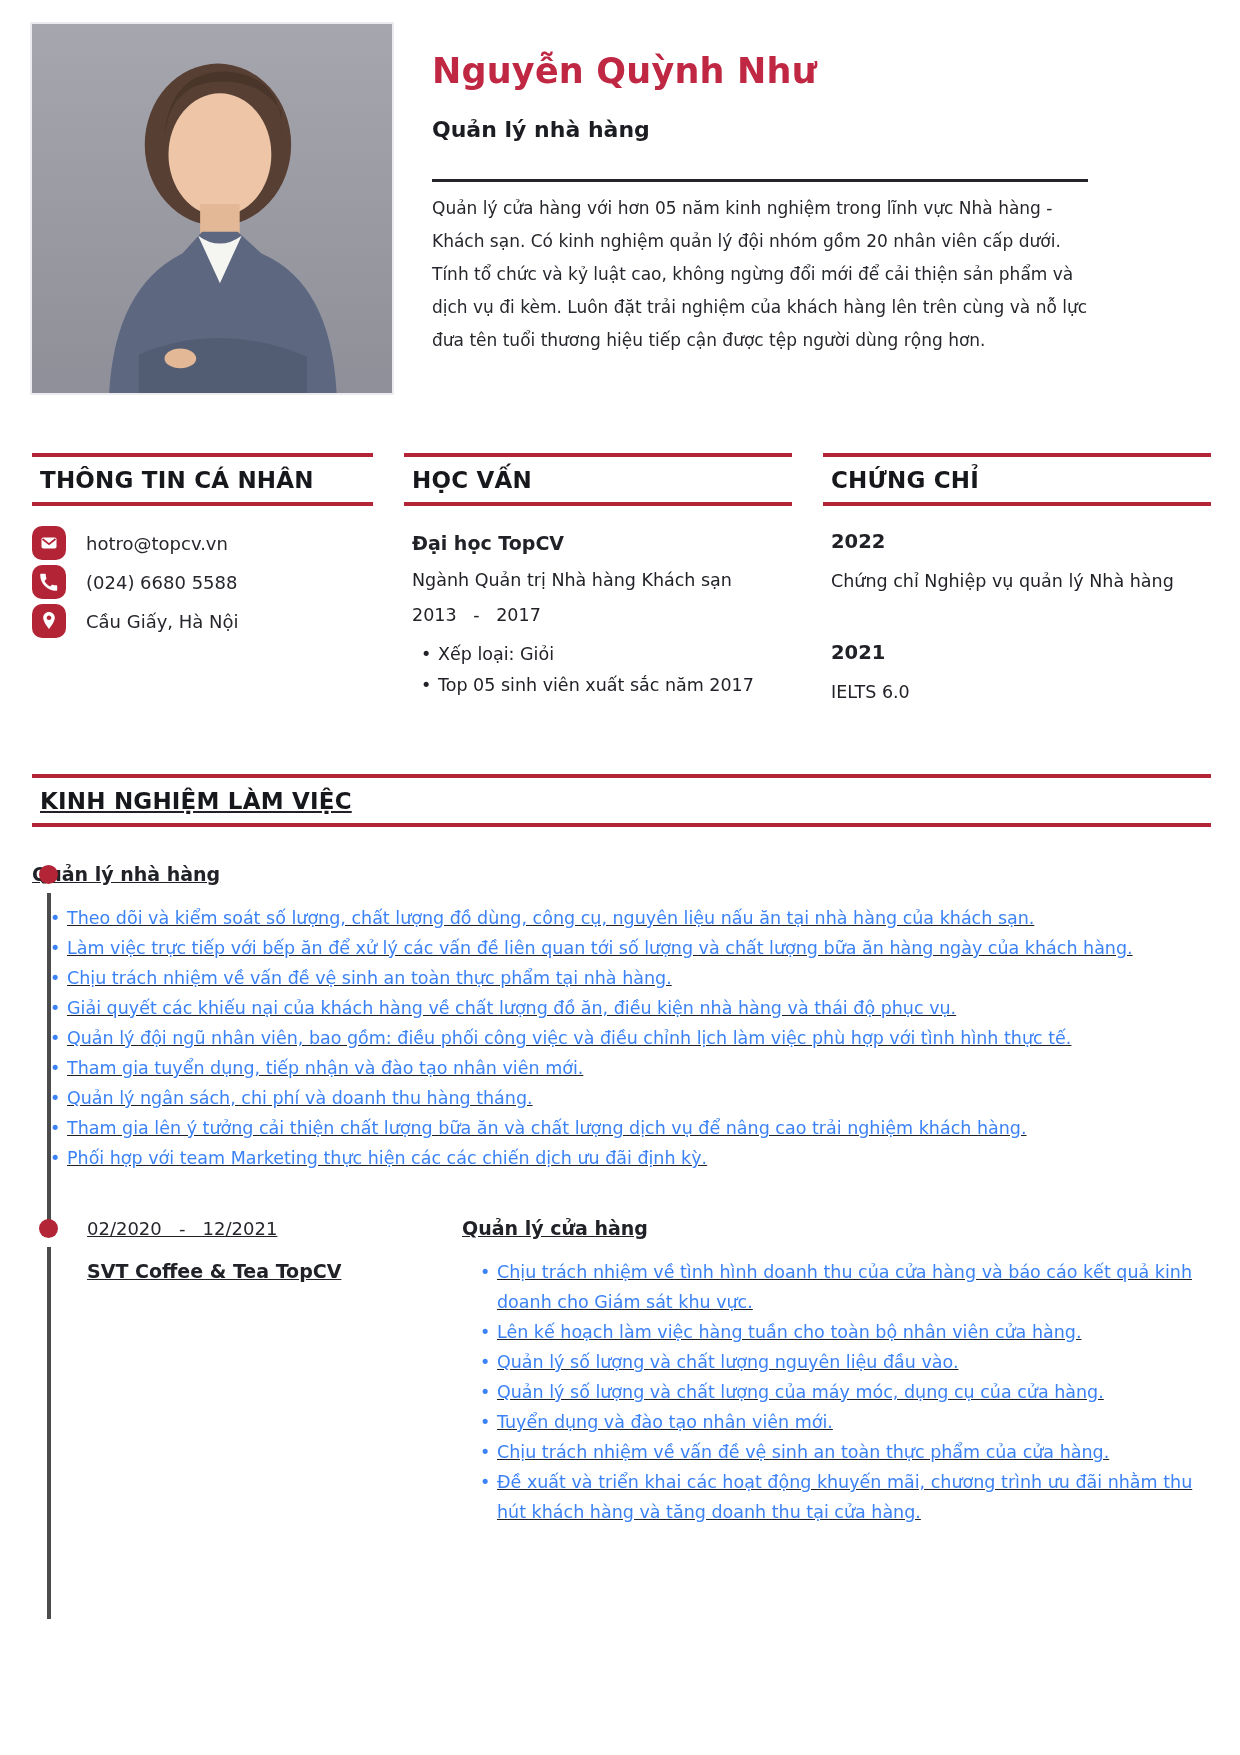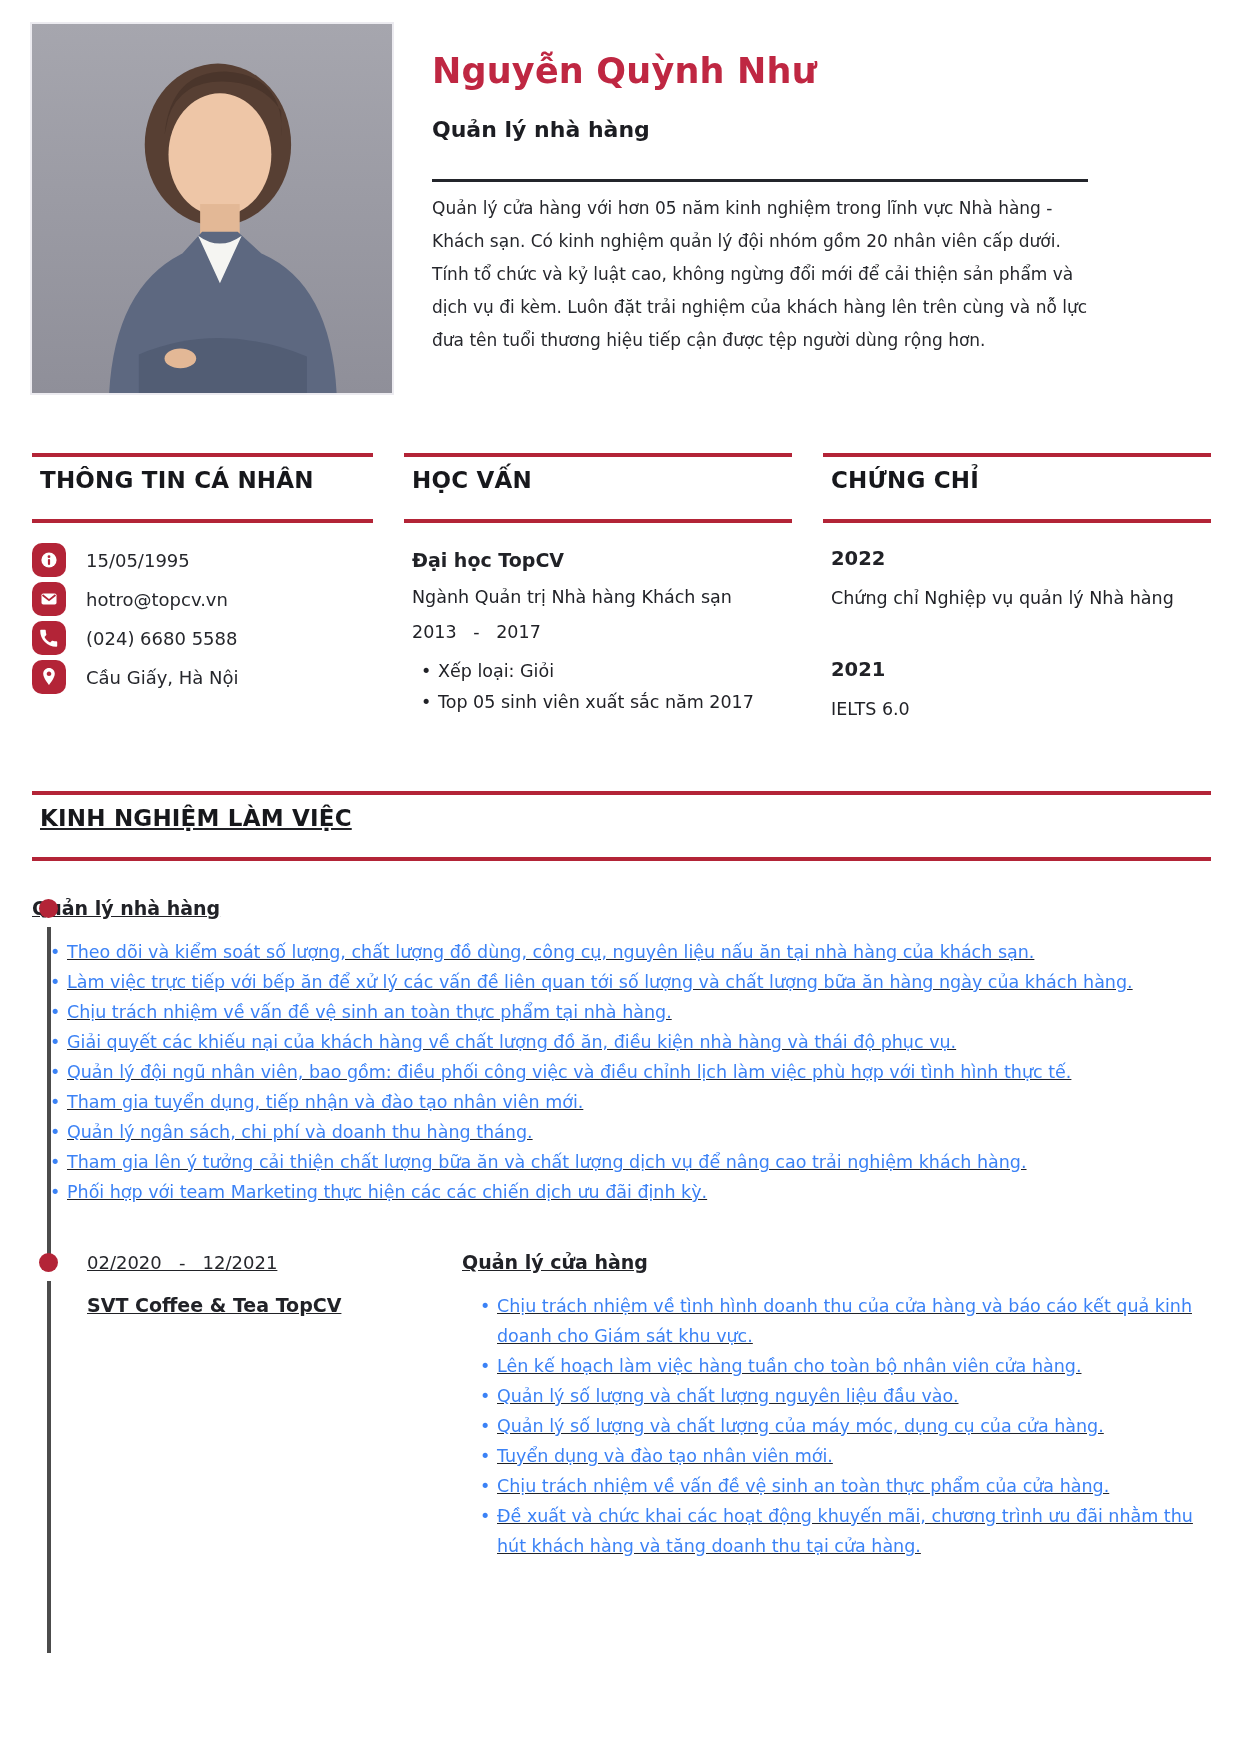--- a/index.html
+++ b/index.html
@@ -17,21 +17,21 @@
   .jobtitle{margin:22px 0 0;font-size:22px;line-height:30px;font-weight:700;color:#1c1d22;}
   .hdivider{margin-top:34px;height:3px;background:#23252b;width:100%;}
   .summary{margin:10px 0 0;font-size:17px;line-height:33px;color:#26272c;}
   
   .cols{display:flex;gap:31px;margin:58px 29px 0 32px;}
   .col1{width:341px;flex:none;}
   .col2{width:388px;flex:none;}
   .col3{width:388px;flex:none;}
   .sec-head{
     border-top:4px solid #b32437;border-bottom:4px solid #b32437;
-    padding:10px 8px 26px;font-size:23px;font-weight:700;letter-spacing:.2px;color:#17181c;
+    padding:10px 8px 9px;font-size:23px;font-weight:700;letter-spacing:.2px;color:#17181c;
   }
   .info-list{margin-top:20px;display:flex;flex-direction:column;gap:5px;}
   .info-row{display:flex;align-items:center;min-height:34px;}
   .ic{width:34px;height:34px;border-radius:10px;background:#b32437;flex:none;
       display:flex;align-items:center;justify-content:center;}
   .ic svg{width:24px;height:24px;display:block;}
   .info-row .val{margin-left:20px;font-size:18px;color:#26272c;}
   .school{margin:26px 0 0 8px;font-size:19px;font-weight:700;}
   .major{margin:16px 0 0 8px;font-size:17.5px;}
   .period{margin:15px 0 0 8px;font-size:17.5px;}
@@ -94,30 +94,20 @@
   </header>
 
   <div class="cols">
 
     <section class="col1">
       <div class="sec-head">THÔNG TIN CÁ NHÂN</div>
       <div class="info-list">
         <div class="info-row">
           <span class="ic">
             <svg viewBox="0 0 24 24">
-                <circle cx="12" cy="12" r="7.6" fill="#fff"></circle>
-                <circle cx="12" cy="8.7" r="1.4" fill="#b32437"></circle>
-                <rect x="10.9" y="10.9" width="2.2" height="6.2" rx="1.1" fill="#b32437"></rect>
-              </svg>
-          </span>
-          <span class="val">15/05/1995</span>
-        </div>
-        <div class="info-row">
-          <span class="ic">
-            <svg viewBox="0 0 24 24">
                 <rect x="4.5" y="6.5" width="15" height="11" rx="1.8" fill="#fff"></rect>
                 <path d="M5.5 8 L12 13.2 L18.5 8" stroke="#b32437" stroke-width="1.8" fill="none"></path>
               </svg>
           </span>
           <span class="val">hotro@topcv.vn</span>
         </div>
         <div class="info-row">
           <span class="ic">
             <svg viewBox="0 0 24 24">
                 <path fill="#fff" d="M19.2 15.3c-1.2 0-2.4-.2-3.5-.6-.35-.12-.74-.03-1.01.24l-1.57 1.57c-2.2-1.12-4.49-3.4-5.61-5.61l1.58-1.58c.26-.26.35-.65.24-1-.37-1.1-.56-2.3-.56-3.52 0-.55-.45-1-1-1H4.2c-.55 0-1 .45-1 1 0 8.84 7.16 16 16 16 .55 0 1-.45 1-1v-3.54c0-.55-.45-1-1-1z"></path>
@@ -193,20 +183,20 @@
         </div>
         <div class="entry-right">
           <div class="erole">Quản lý cửa hàng</div>
           <ul class="exp-bullets">
             <li>Chịu trách nhiệm về tình hình doanh thu của cửa hàng và báo cáo kết quả kinh doanh cho Giám sát khu vực.</li>
             <li>Lên kế hoạch làm việc hàng tuần cho toàn bộ nhân viên cửa hàng.</li>
             <li>Quản lý số lượng và chất lượng nguyên liệu đầu vào.</li>
             <li>Quản lý số lượng và chất lượng của máy móc, dụng cụ của cửa hàng.</li>
             <li>Tuyển dụng và đào tạo nhân viên mới.</li>
             <li>Chịu trách nhiệm về vấn đề vệ sinh an toàn thực phẩm của cửa hàng.</li>
-            <li>Đề xuất và chức khai các hoạt động khuyến mãi, chương trình ưu đãi nhằm thu hút khách hàng và tăng doanh thu tại cửa hàng.</li>
+            <li>Đề xuất và triển khai các hoạt động khuyến mãi, chương trình ưu đãi nhằm thu hút khách hàng và tăng doanh thu tại cửa hàng.</li>
           </ul>
         </div>
       </article>
 
     </div>
   </section>
 </div>
 
 </body></html>

